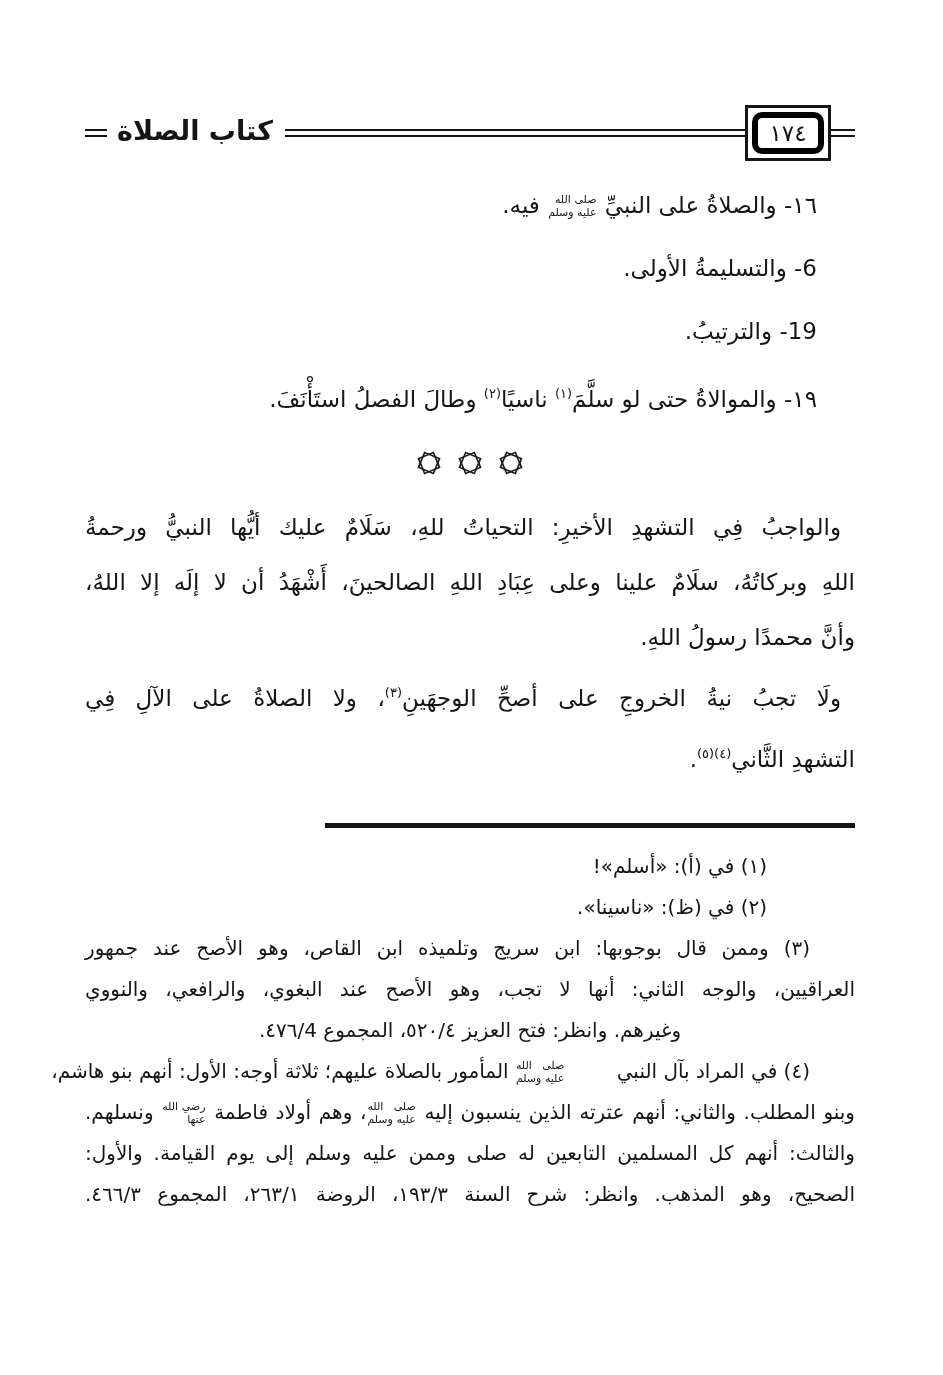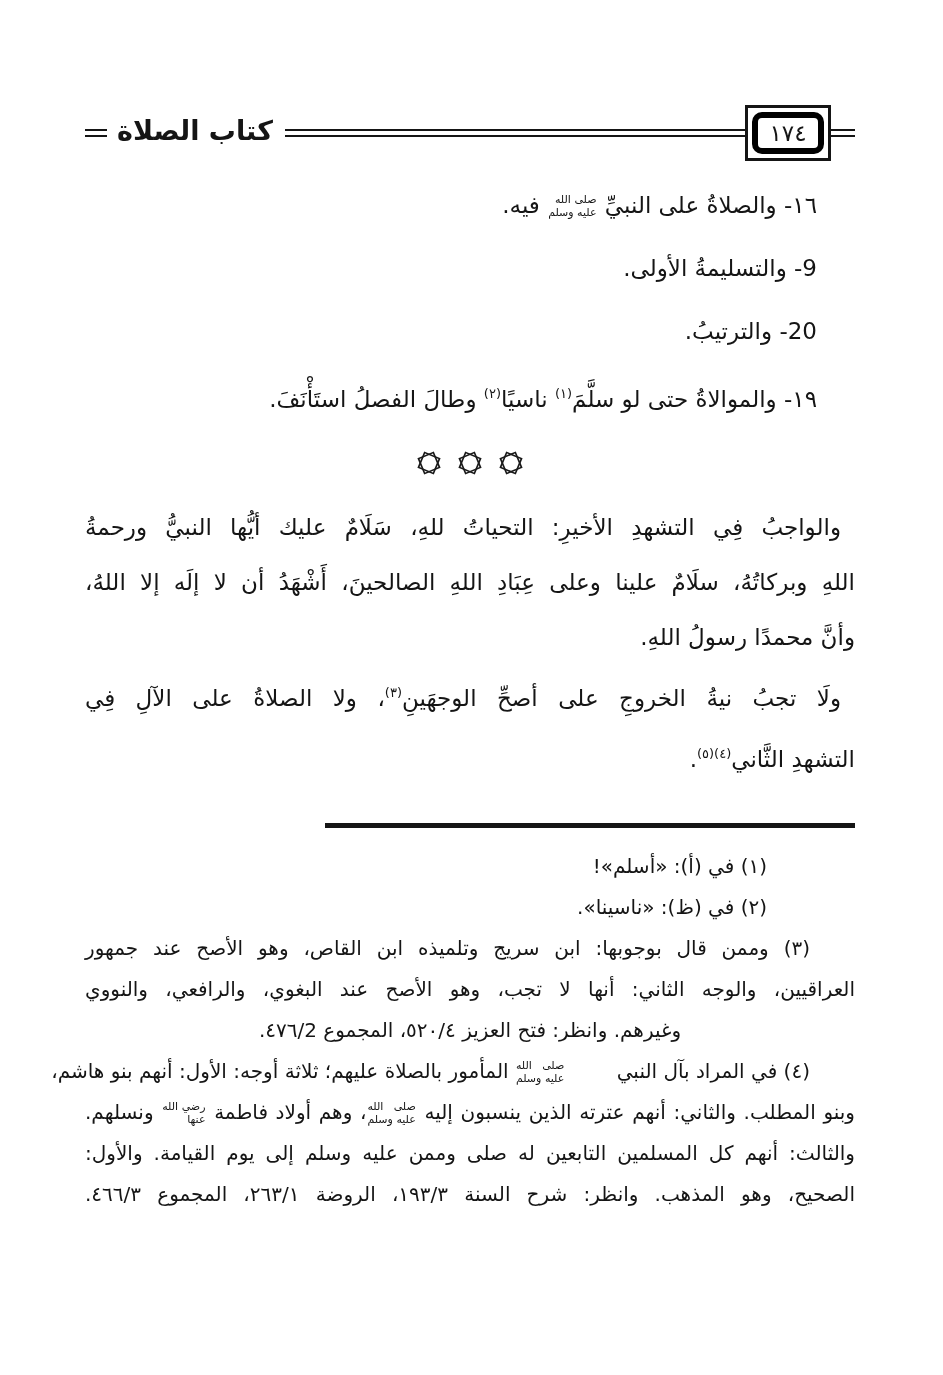--- a/index.html
+++ b/index.html
@@ -109,22 +109,22 @@
     <div class="book-title">كتاب الصلاة</div>
     <div class="dbl hline"></div>
     <div class="pagebox">
       <div class="pagebox-inner">١٧٤</div>
     </div>
     <div class="dbl stub-r"></div>
   </div>
 
   <div class="items">
     <div class="line pl">١٦- والصلاةُ على النبيِّ <span class="hon"><span>صلى الله</span><span>عليه وسلم</span></span> فيه.</div>
-    <div class="line pl">9- والتسليمةُ الأولى.</div>
-    <div class="line pl">20- والترتيبُ.</div>
+    <div class="line pl">6- والتسليمةُ الأولى.</div>
+    <div class="line pl">19- والترتيبُ.</div>
     <div class="line pl">١٩- والموالاةُ حتى لو سلَّمَ<span class="fnref">(١)</span> ناسيًا<span class="fnref">(٢)</span> وطالَ الفصلُ استَأْنَفَ.</div>
   </div>
 
   <div class="stars">
     <svg width="28" height="28" viewBox="0 0 40 40">
       <g transform="rotate(22.5 20 20)" fill="none" stroke="#1a1a1a" stroke-width="2.4">
         <rect x="8.5" y="8.5" width="23" height="23"></rect>
         <rect x="8.5" y="8.5" width="23" height="23" transform="rotate(45 20 20)"></rect>
       </g>
     </svg>
@@ -158,21 +158,21 @@
   <div class="footnotes">
     <div>
       <div class="line pl ind-xl">(١) في (أ): «أسلم»!</div>
     </div>
     <div>
       <div class="line pl ind-xl">(٢) في (ظ): «ناسينا».</div>
     </div>
     <div>
       <div class="line fl ind-fn">(٣) وممن قال بوجوبها: ابن سريج وتلميذه ابن القاص، وهو الأصح عند جمهور</div>
       <div class="line fl">العراقيين، والوجه الثاني: أنها لا تجب، وهو الأصح عند البغوي، والرافعي، والنووي</div>
-      <div class="line cl">وغيرهم. وانظر: فتح العزيز ٥٢٠/٤، المجموع ٤٧٦/2.</div>
+      <div class="line cl">وغيرهم. وانظر: فتح العزيز ٥٢٠/٤، المجموع ٤٧٦/4.</div>
     </div>
     <div>
       <div class="line fl ind-fn">(٤) في المراد بآل النبي <span class="hon"><span>صلى الله</span><span>عليه وسلم</span></span> المأمور بالصلاة عليهم؛ ثلاثة أوجه: الأول: أنهم بنو هاشم،</div>
       <div class="line fl">وبنو المطلب. والثاني: أنهم عترته الذين ينسبون إليه <span class="hon"><span>صلى الله</span><span>عليه وسلم</span></span>، وهم أولاد فاطمة <span class="hon"><span>رضي الله</span><span>عنها</span></span> ونسلهم.</div>
       <div class="line fl">والثالث: أنهم كل المسلمين التابعين له صلى وممن عليه وسلم إلى يوم القيامة. والأول:</div>
       <div class="line fl">الصحيح، وهو المذهب. وانظر: شرح السنة ١٩٣/٣، الروضة ٢٦٣/١، المجموع ٤٦٦/٣.</div>
     </div>
   </div>
 
 </div>

